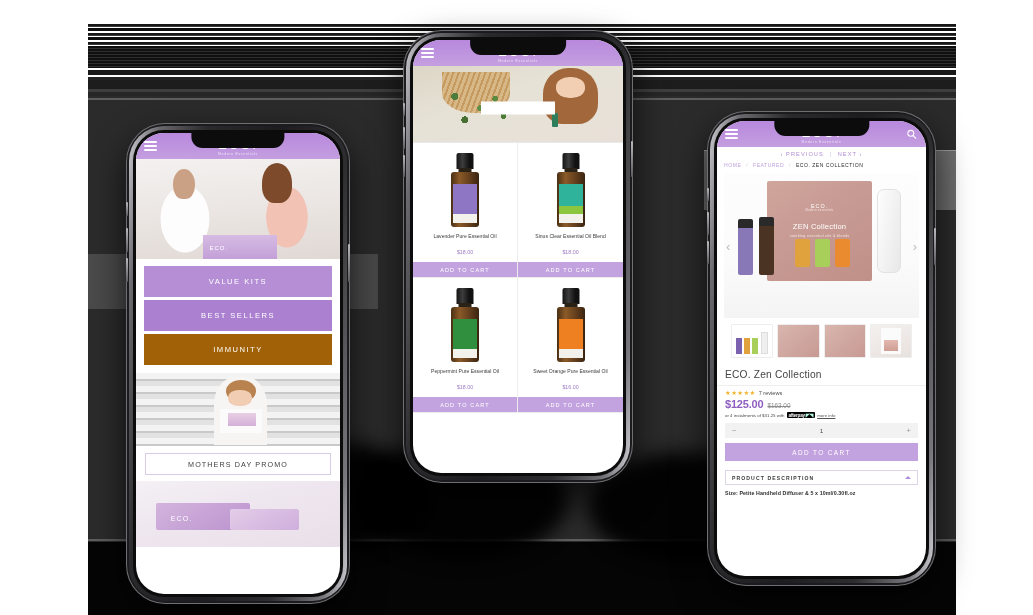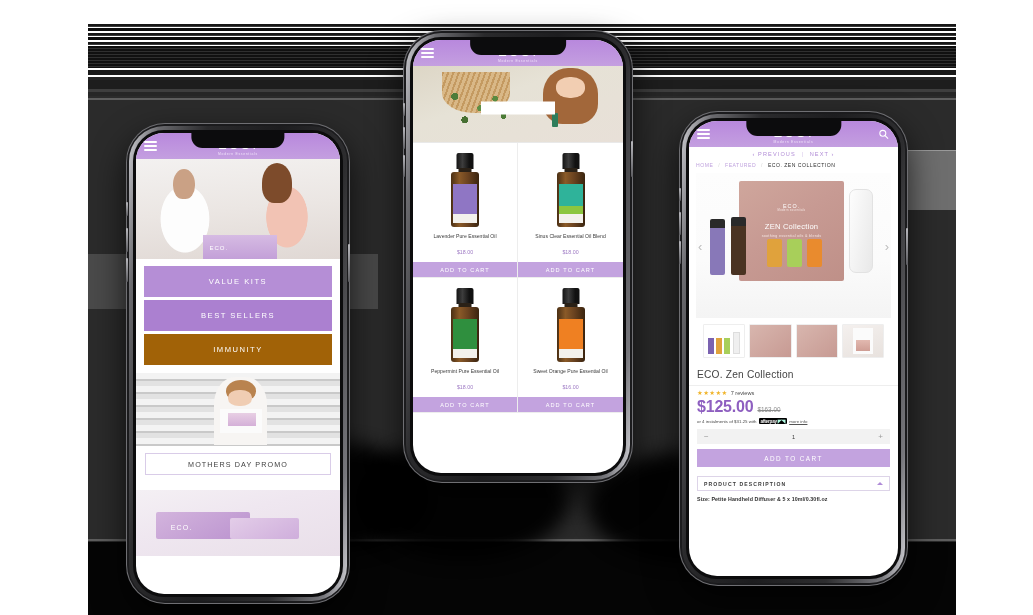--- a/index.html
+++ b/index.html
@@ -78,21 +78,21 @@
     background:linear-gradient(175deg,#efeeee 0%,#e6e2e0 45%,#ded7d4 100%); }
   .cat-list { padding:7px 8px 8px; background:#fff; display:flex; flex-direction:column; gap:3px; }
   .cat-btn { height:31px; display:flex; align-items:center; justify-content:center;
     color:#fff; font-size:7.6px; letter-spacing:1.5px; }
   .cat-btn.c1 { background:#a678cd; }
   .cat-btn.c2 { background:#ab80d0; }
   .cat-btn.c3 { background:#b58ed6; }
   .cat-btn.c4 { background:#a16207; }
   .promo-img { height:73px; position:relative; overflow:hidden;
     background:repeating-linear-gradient(to bottom,#f3f3f3 0 6px,#c9c9c9 6px 8px,#e2e2e2 8px 13px); }
-  .promo-btn-wrap { background:#fff; padding:7px 9px 15px; }
+  .promo-btn-wrap { background:#fff; padding:7px 9px 6px; }
   .promo-btn { height:22px; border:1px solid #d9cce8; background:#fff;
     display:flex; align-items:center; justify-content:center;
     font-size:7.2px; letter-spacing:1.1px; color:#3d3d3d; }
   .foot1 { height:66px; position:relative; overflow:hidden;
     background:linear-gradient(165deg,#f4f0f4 0%,#efe7f0 40%,#e9dfe9 100%); }
 
   
   #phone2 { left:404px; top:31px; width:228px; height:451px; }
   .hero2 { height:76px; position:relative; overflow:hidden;
     background:linear-gradient(150deg,#d7cbb4 0%,#cfd3c2 30%,#e3dbd3 60%,#ded4cc 100%); }
@@ -113,21 +113,21 @@
   .bottle .label { position:absolute; left:2px; top:12px; width:24px; height:30px; }
   .bottle .label .lbase { position:absolute; inset:0; }
   .bottle .label .lfoot { position:absolute; left:0; bottom:-9px; width:24px; height:9px; background:#f3f1ec; }
   .pname { font-size:5.1px; color:#3a3a3a; text-align:center; line-height:1.3; min-height:7px; }
   .pprice { font-size:5.3px; color:#9e7ac4; margin:9px 0 7px; }
   .atc { width:calc(100% + 10px); margin:0 -5px; height:15px; background:#c3a3df;
     display:flex; align-items:center; justify-content:center;
     color:#fff; font-size:5.6px; letter-spacing:1.1px; }
 
   
-  #phone3 { left:680px; top:112px; width:227px; height:473px; }
+  #phone3 { left:708px; top:112px; width:227px; height:473px; }
   .prevnext { background:#fff; text-align:center; padding:4px 0 3px;
     font-size:5.6px; color:#b18cd6; letter-spacing:1.1px; }
   .prevnext .sep { color:#d5c2e8; margin:0 3px; }
   .crumbs { background:#fff; padding:2px 7px 5px; font-size:5.1px; letter-spacing:.5px; }
   .crumbs .c-link { color:#c0a3de; }
   .crumbs .c-sl { color:#d8d8d8; margin:0 3px; }
   .crumbs .c-cur { color:#2f2f2f; }
   .gallery { position:relative; background:#fff; padding:0 7px; }
   .mainimg { position:relative; height:145px; overflow:hidden;
     background:linear-gradient(to bottom,#fdfdfd 0%,#fbfbfb 60%,#f4f4f4 100%); }
@@ -147,21 +147,21 @@
   .thumbs { display:flex; gap:4px; padding:6px 7px 7px; background:#fff; }
   .thumb { flex:1; height:34px; border:1px solid #eee; border-radius:1px; overflow:hidden; position:relative;
     background:linear-gradient(140deg,#d8b6ae,#c79a93); }
   .thumb.white { background:#fff; }
   .ptitle { padding:4px 8px 5px; font-size:10.2px; color:#444; border-bottom:1px solid #eee;
     font-weight:400; letter-spacing:.2px; }
   .revrow { padding:3px 8px 0; display:flex; align-items:center; gap:3px; }
   .stars { color:#f0b429; font-size:6.4px; letter-spacing:.4px; }
   .revtxt { font-size:5.6px; color:#4a4a4a; }
   .pricerow { padding:1px 8px 0; display:flex; align-items:baseline; gap:4px; }
-  .price-now { font-size:16px; color:#8e5fc0; font-weight:700; letter-spacing:-.2px; }
+  .price-now { font-size:11px; color:#8e5fc0; font-weight:700; letter-spacing:-.2px; }
   .price-old { font-size:6.4px; color:#8d8d8d; text-decoration:line-through; }
   .afterpay { padding:2px 8px 4px; font-size:4.4px; color:#4a4a4a; display:flex; align-items:center; gap:2px; }
   .ap-logo { background:#000; color:#fff; font-weight:700; font-size:4.6px; padding:0 2px;
     letter-spacing:-.2px; border-radius:1px; display:inline-flex; align-items:center; gap:1px; }
   .ap-logo b { color:#b2fce4; font-size:5px; }
   .ap-more { text-decoration:underline; color:#555; }
   .qty { margin:1px 8px 0; height:15px; background:#f2f2f2; display:flex; align-items:center;
     justify-content:space-between; padding:0 7px; }
   .qty .pm { color:#9a9a9a; font-size:8px; line-height:1; }
   .qty .qv { font-size:5.6px; color:#3a3a3a; }

